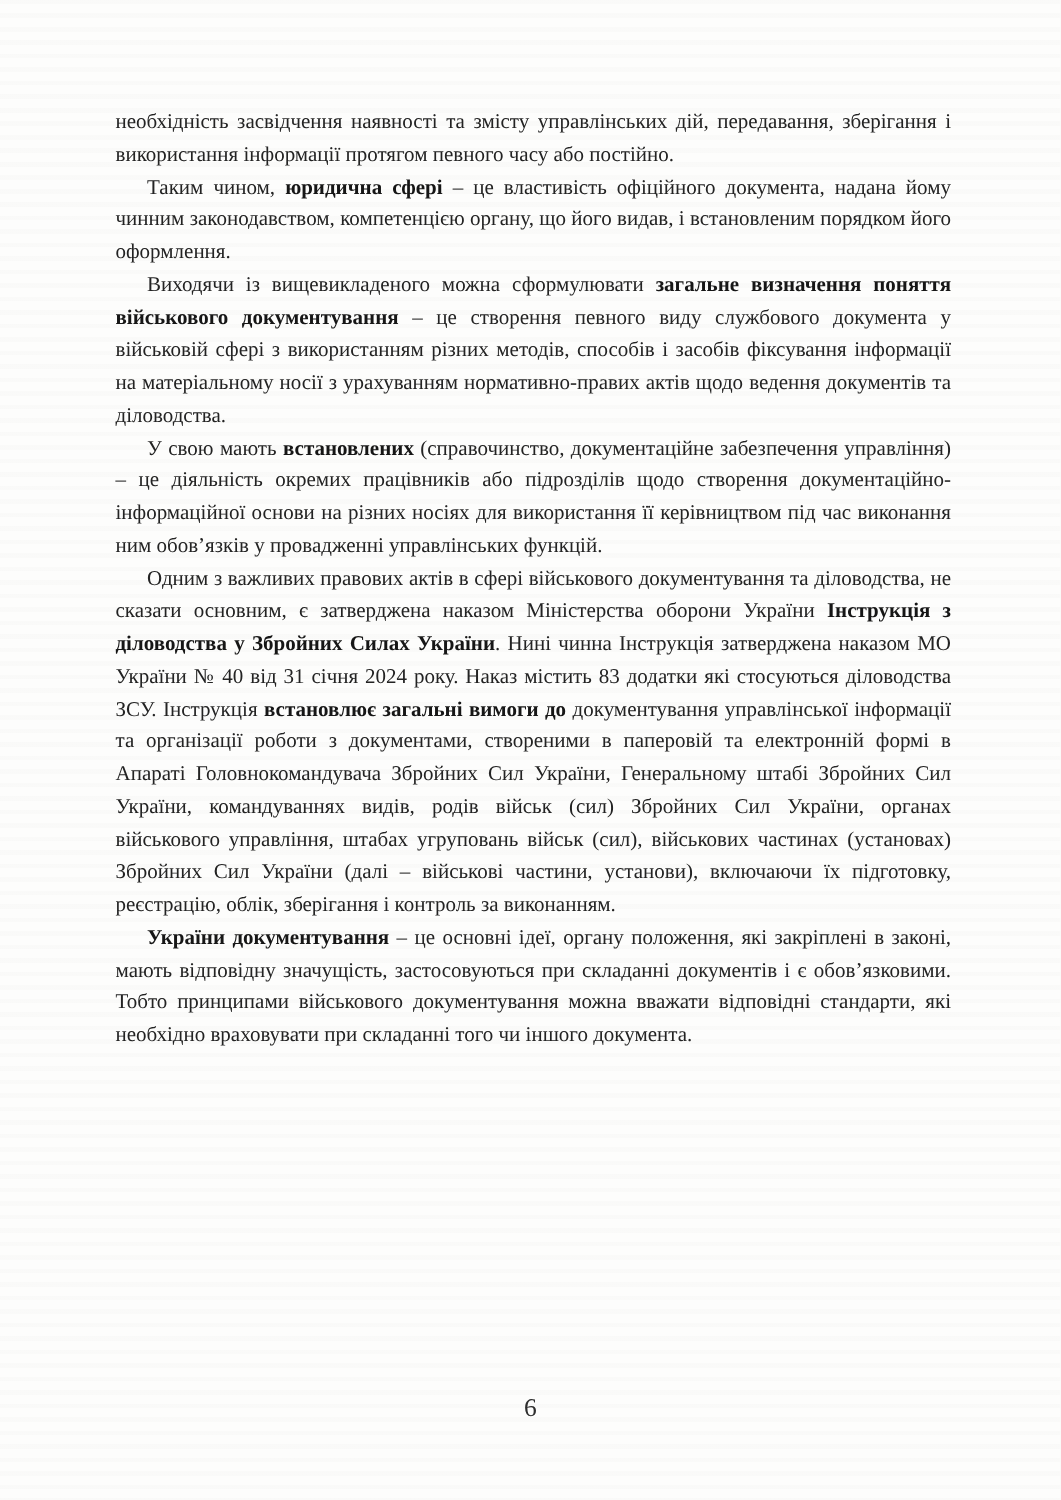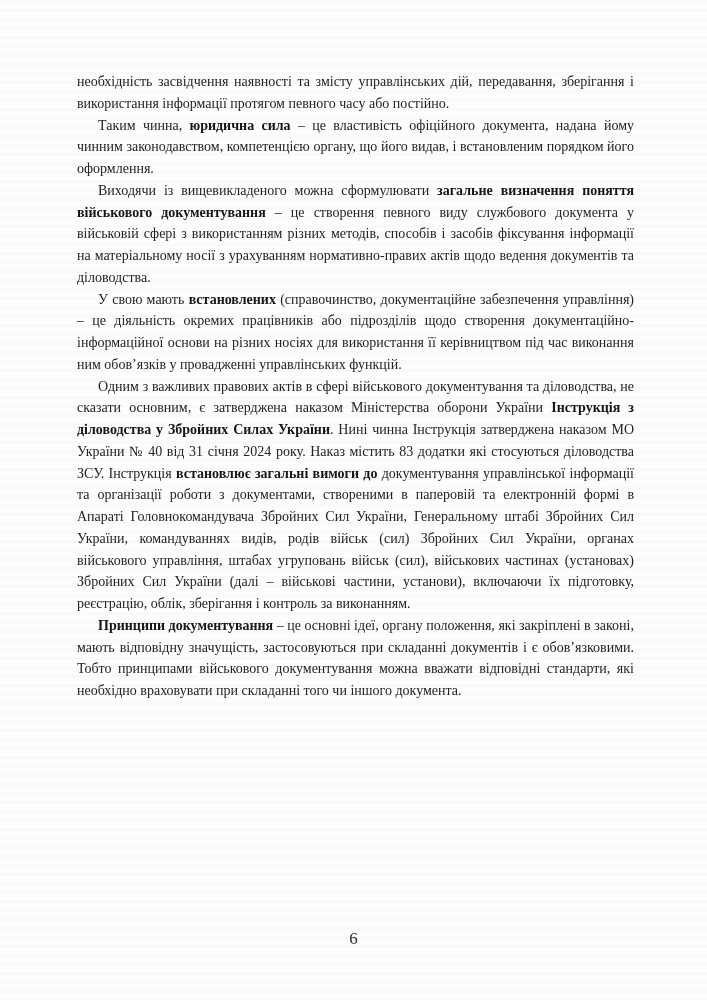--- a/index.html
+++ b/index.html
@@ -63,20 +63,20 @@
     font-size: 17px;
     color: #2e2e2e;
   }
 </style>
 </head>
 <body>
 
 <div class="page">
   <div class="text-block">
       <p class=""><span>необхідність засвідчення наявності та змісту управлінських дій, передавання, зберігання і використання інформації протягом певного часу або постійно.</span></p>
-      <p class="indent"><span>Таким чинна, </span><span class="bold">юридична сила</span><span> – це властивість офіційного документа, надана йому чинним законодавством, компетенцією органу, що його видав, і встановленим порядком його оформлення.</span></p>
+      <p class="indent"><span>Таким чином, </span><span class="bold">юридична сфері</span><span> – це властивість офіційного документа, надана йому чинним законодавством, компетенцією органу, що його видав, і встановленим порядком його оформлення.</span></p>
       <p class="indent"><span>Виходячи із вищевикладеного можна сформулювати </span><span class="bold">загальне визначення поняття військового документування</span><span> –  це створення певного виду службового документа у військовій сфері з використанням різних методів, способів і засобів фіксування інформації на матеріальному носії з урахуванням нормативно-правих актів щодо ведення документів та діловодства.</span></p>
       <p class="indent"><span>У свою мають </span><span class="bold">встановлених</span><span> (справочинство, документаційне забезпечення управління) – це діяльність окремих працівників або підрозділів щодо створення документаційно-інформаційної основи на різних носіях для використання її керівництвом під час виконання ним обов’язків у провадженні управлінських функцій.</span></p>
       <p class="indent"><span>Одним з важливих правових актів в сфері військового документування та діловодства, не сказати основним, є затверджена наказом Міністерства оборони України </span><span class="bold">Інструкція з діловодства у Збройних Силах України</span><span>. Нині чинна Інструкція затверджена наказом МО України № 40 від 31 січня 2024 року. Наказ містить 83 додатки які стосуються діловодства ЗСУ. Інструкція </span><span class="bold">встановлює загальні вимоги до</span><span> документування управлінської інформації та організації роботи з документами, створеними в паперовій та електронній формі в Апараті Головнокомандувача Збройних Сил України, Генеральному штабі Збройних Сил України, командуваннях видів, родів військ (сил) Збройних Сил України, органах військового управління, штабах угруповань військ (сил), військових частинах (установах) Збройних Сил України (далі – військові частини, установи), включаючи їх підготовку, реєстрацію, облік, зберігання і контроль за виконанням.</span></p>
-      <p class="indent"><span class="bold">Принципи документування</span><span> – це основні ідеї, органу положення, які закріплені в законі, мають відповідну значущість, застосовуються при складанні документів і є обов’язковими. Тобто принципами військового документування можна вважати відповідні стандарти, які необхідно враховувати при складанні того чи іншого документа.</span></p>
+      <p class="indent"><span class="bold">України документування</span><span> – це основні ідеї, органу положення, які закріплені в законі, мають відповідну значущість, застосовуються при складанні документів і є обов’язковими. Тобто принципами військового документування можна вважати відповідні стандарти, які необхідно враховувати при складанні того чи іншого документа.</span></p>
     </div>
   <div class="page-number">6</div>
 </div>
 
 </body></html>

